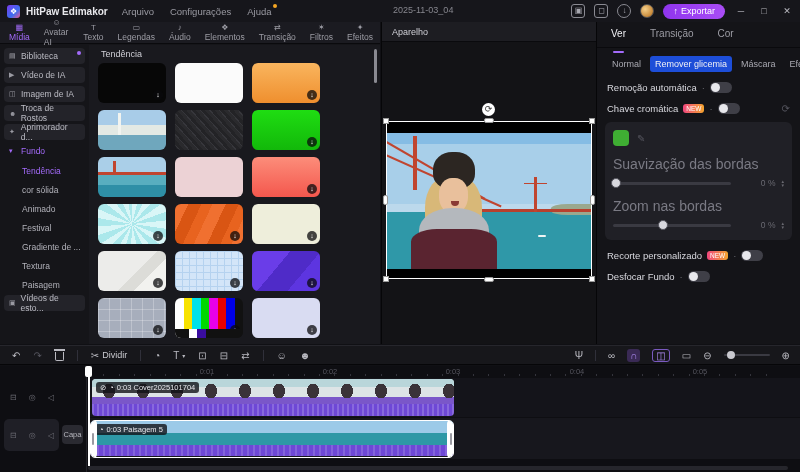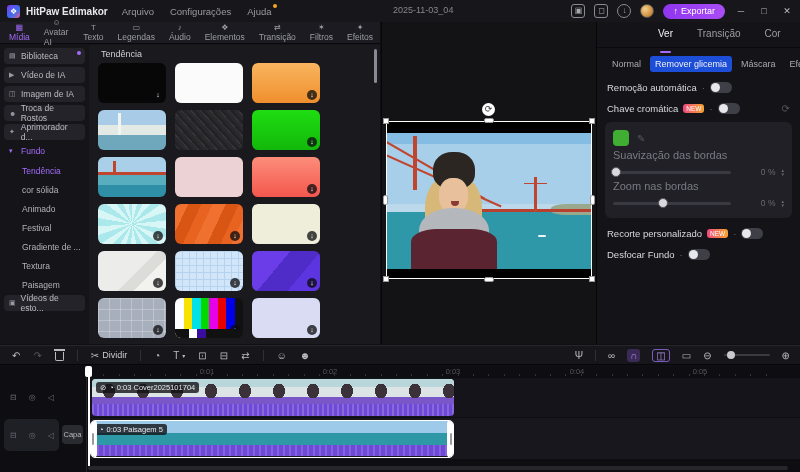--- a/index.html
+++ b/index.html
@@ -97,36 +97,36 @@
   .jacket { position:absolute; left:0; top:66%; width:100%; height:36%; background:#5a2430; border-radius:30% 30% 0 0; }
   .sel-frame { position:absolute; left:0; top:0; width:206px; height:158px; border:1.5px solid #fff; pointer-events:none; }
   .handle { position:absolute; width:6px; height:6px; background:#fff; border:1px solid #999; }
   .handle.mid-h { width:10px; height:5px; border-radius:2px; }
   .handle.mid-v { width:5px; height:10px; border-radius:2px; }
   .rot-handle { position:absolute; left:100px; top:60px; width:13px; height:13px; border-radius:50%; background:#fff; color:#333; font-size:9px; line-height:13px; text-align:center; }
 
   
   .ins-tabs { display:flex; gap:24px; padding:6px 0 0 14px; height:26px; border-bottom:1px solid #0a0a0d; }
   .ins-tab { font-size:10px; color:#9d9da5; position:relative; cursor:pointer; }
-  .ins-tab[data-active="true"] { color:#f0f0f4;margin-left:47px; }
+  .ins-tab[data-active="true"] { color:#f0f0f4; }
   .ins-tab[data-active="true"]::after { content:""; position:absolute; left:2px; right:2px; bottom:-6px; height:2px; border-radius:2px; background:#a36bfa; }
   .subtabs { display:flex; align-items:center; gap:6px; padding:8px 4px 0 10px; }
   .subtab { font-size:9px; color:#a8a8b0; padding:3px 5px; border-radius:3px; cursor:pointer; white-space:nowrap; }
   .subtab[data-active="true"] { background:#1d4ed8; color:#f0f0f4; }
   .ins-row { display:flex; align-items:center; gap:5px; padding-left:10px; margin-top:10px; font-size:9.5px; color:#d8d8de; }
   .newbadge { font-size:6.5px; color:#fff; background:linear-gradient(90deg,#f0477e,#f5a52e); border-radius:3px; padding:1px 3px; }
   .sep-dot { color:#6a6a72; }
   .toggle { width:22px; height:11px; border-radius:6px; background:#3f3f47; position:relative; cursor:pointer; }
   .toggle::after { content:""; position:absolute; left:1px; top:1px; width:9px; height:9px; border-radius:50%; background:#e8e8ec; }
   .reset-ico { margin-left:auto; margin-right:10px; color:#55555e; font-size:10px; }
   .chroma-panel { margin:8px 8px 0 8px; background:#202026; border-radius:6px; padding:8px 8px 10px 8px; }
   .swatch-row { display:flex; align-items:center; gap:8px; }
   .swatch { width:16px; height:16px; border-radius:4px; background:#3fae33; }
   .eyedrop { color:#55555e; font-size:10px; }
-  .sl-label { font-size:11px; color:#7a7a84; margin-top:3px; }
+  .sl-label { font-size:14px; color:#7a7a84; margin-top:10px; }
   .sl-row { display:flex; align-items:center; margin-top:6px; gap:6px; }
   .sl-track { position:relative; width:118px; height:3px; border-radius:2px; background:#3a3a42; }
   .sl-knob { position:absolute; top:-3.5px; width:10px; height:10px; border-radius:50%; background:#d8d8de; border:1px solid #55555e; }
   .sl-val { font-size:8.5px; color:#6a6a72; margin-left:auto; }
   .stepper { display:flex; flex-direction:column; line-height:4px; font-size:5px; color:#6a6a72; }
 
   
   .tl-toolbar { position:absolute; left:0; top:345px; width:800px; height:20px; background:#17171b; border-top:1px solid #26262c; border-bottom:1px solid #060608; display:flex; align-items:center; gap:13px; padding-left:12px; font-size:10px; color:#b9b9c0; }
   .tool { cursor:pointer; display:flex; align-items:center; gap:3px; }
   .tool.dim { color:#55555e; }
@@ -389,20 +389,23 @@
           <div class="thumb" data-style="lavender">
             <span class="dlbadge">↓</span>
           </div>
 
         </div>
       <div class="mscroll"></div>
     </div>
   </div>
 
   <div class="preview-panel">
+    <div class="pv-header">
+        <span>Aparelho</span>
+      </div>
     <div class="canvas">
       <div class="rot-handle">⟳</div>
       <div class="videobox">
         <div class="photo">
           <div class="cable1"></div>
           <div class="cable2"></div>
           <div class="tower-l"></div>
           <div class="headland"></div>
           <div class="deck"></div>
           <div class="tower-r"></div>

